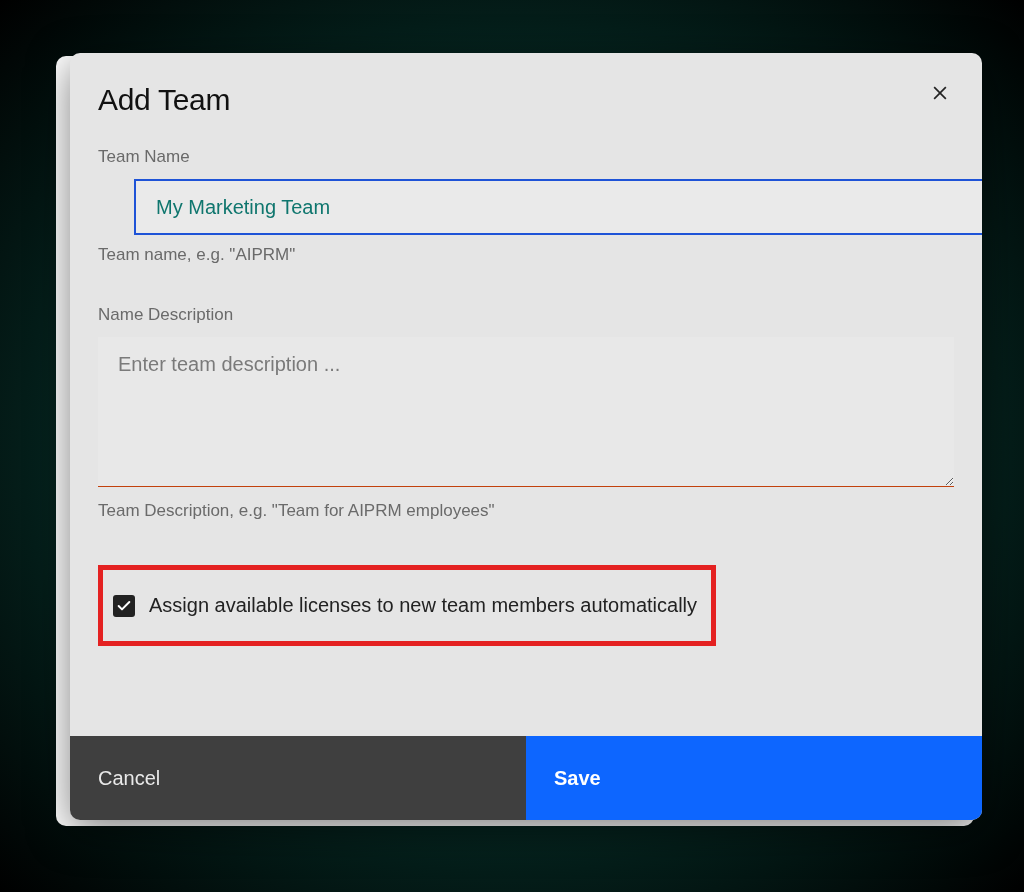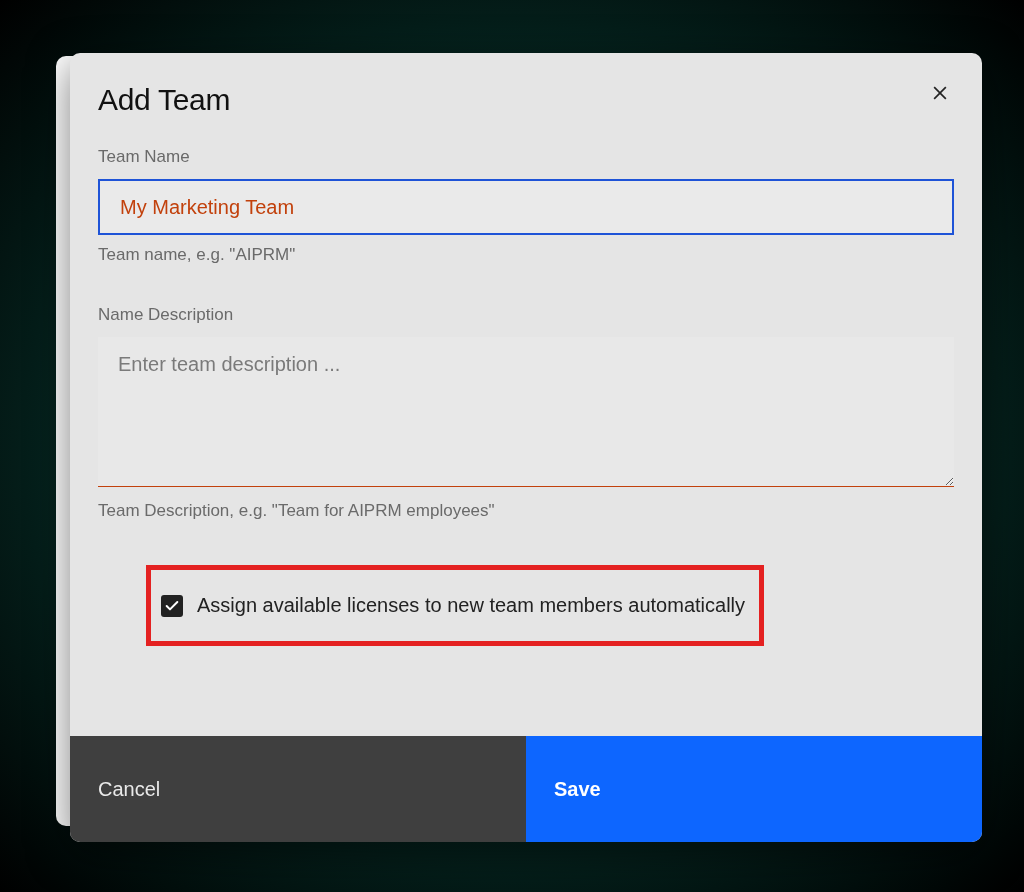--- a/index.html
+++ b/index.html
@@ -80,23 +80,24 @@
       display: block;
     }
 
     .text-input {
       width: 100%;
       height: 56px;
       background: #eaeaea;
       border: 2px solid #1e53d7;
       outline: none;
       font-size: 20px;
-      color: #c2410c;
+      color: #0f766e;
       padding: 0 20px;
       font-family: inherit;
+      margin-left: 36px;
     }
 
     .helper-text {
       font-size: 17px;
       color: #6a6a6a;
       margin-top: 10px;
     }
 
     .field-group {
       margin-bottom: 40px;
@@ -120,21 +121,20 @@
       color: #7a7a7a;
     }
 
     .checkbox-row {
       display: inline-flex;
       align-items: center;
       gap: 14px;
       padding: 24px 14px 24px 10px;
       border: 5px solid #e42121;
       margin-top: 4px;
-      margin-left: 48px;
     }
 
     .checkbox {
       width: 22px;
       height: 22px;
       background: #222;
       border-radius: 3px;
       display: flex;
       align-items: center;
       justify-content: center;
@@ -149,21 +149,21 @@
     }
 
     .checkbox-label {
       font-size: 20px;
       color: #222;
       cursor: pointer;
     }
 
     .modal-footer {
       display: flex;
-      height: 106px;
+      height: 84px;
     }
 
     .btn {
       flex: 1;
       border: none;
       font-size: 20px;
       cursor: pointer;
       text-align: left;
       padding-left: 28px;
       font-family: inherit;

